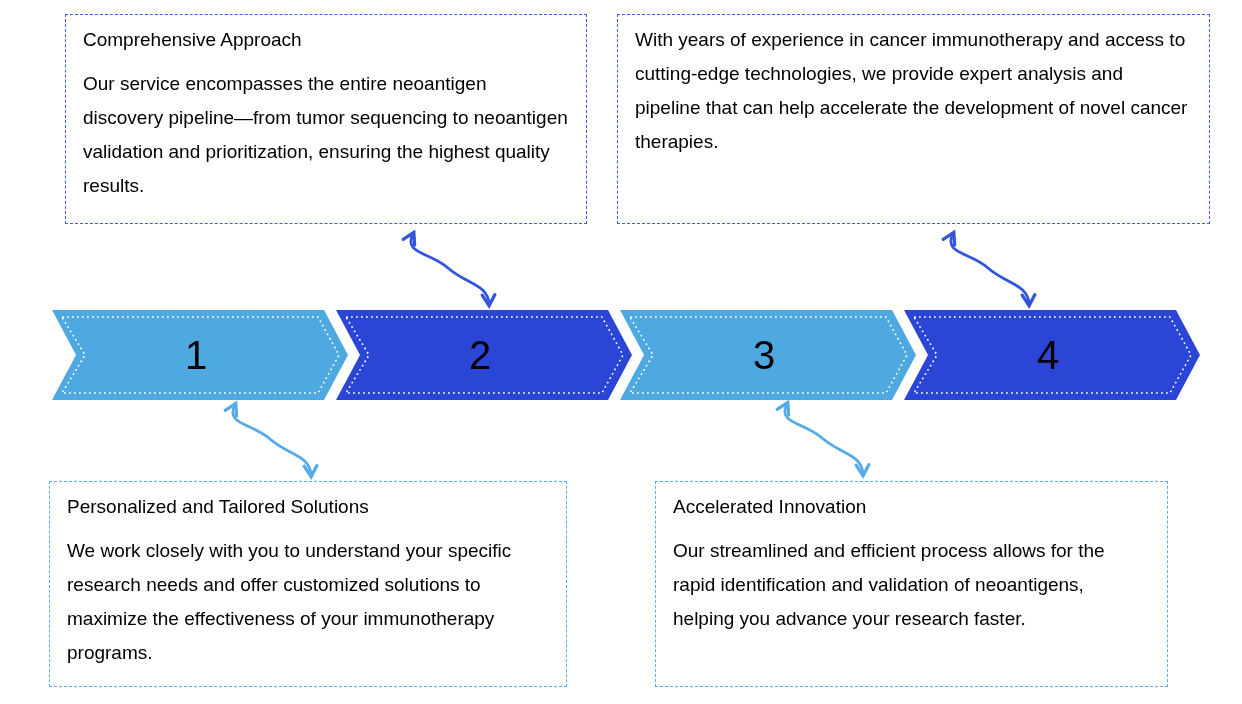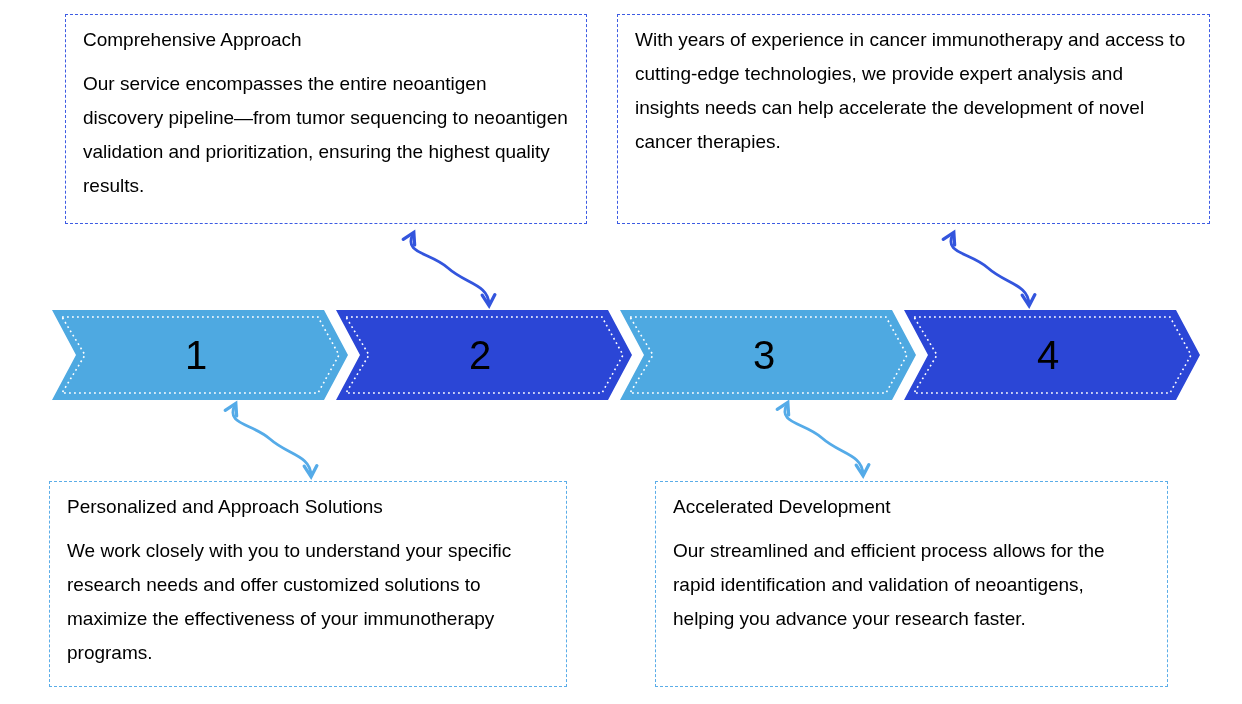--- a/index.html
+++ b/index.html
@@ -54,30 +54,30 @@
       </marker>
     </defs>
   </svg>
 
   <div class="callout top" style="left:65px;top:14px;width:522px;height:210px">
     <div class="callout-title">Comprehensive Approach</div>
     <div class="callout-body">Our service encompasses the entire neoantigen discovery pipeline—from tumor sequencing to neoantigen validation and prioritization, ensuring the highest quality results.</div>
   </div>
 
   <div class="callout top" style="left:617px;top:14px;width:593px;height:210px">
-    <div class="callout-body">With years of experience in cancer immunotherapy and access to cutting-edge technologies, we provide expert analysis and insights needs can help accelerate the development of novel cancer therapies.</div>
+    <div class="callout-body">With years of experience in cancer immunotherapy and access to cutting-edge technologies, we provide expert analysis and pipeline that can help accelerate the development of novel cancer therapies.</div>
   </div>
 
   <div class="callout bottom" style="left:49px;top:481px;width:518px;height:206px">
-    <div class="callout-title">Personalized and Approach Solutions</div>
+    <div class="callout-title">Personalized and Tailored Solutions</div>
     <div class="callout-body">We work closely with you to understand your specific research needs and offer customized solutions to maximize the effectiveness of your immunotherapy programs.</div>
   </div>
 
   <div class="callout bottom" style="left:655px;top:481px;width:513px;height:206px">
-    <div class="callout-title">Accelerated Development</div>
+    <div class="callout-title">Accelerated Innovation</div>
     <div class="callout-body">Our streamlined and efficient process allows for the rapid identification and validation of neoantigens, helping you advance your research faster.</div>
   </div>
 
   <div class="chevron" style="left:52px">
     <svg width="296" height="90" viewBox="0 0 296 90">
       <polygon points="0,0 272,0 296,45 272,90 0,90 24,45" fill="#4EA9E1"></polygon>
       <polygon points="10,7 266,7 287,45 266,83 10,83 33,45" fill="none" stroke="#ffffff" stroke-width="1.6" stroke-dasharray="1.8 3.2"></polygon>
     </svg>
     <span class="step-num">1</span>
   </div>

